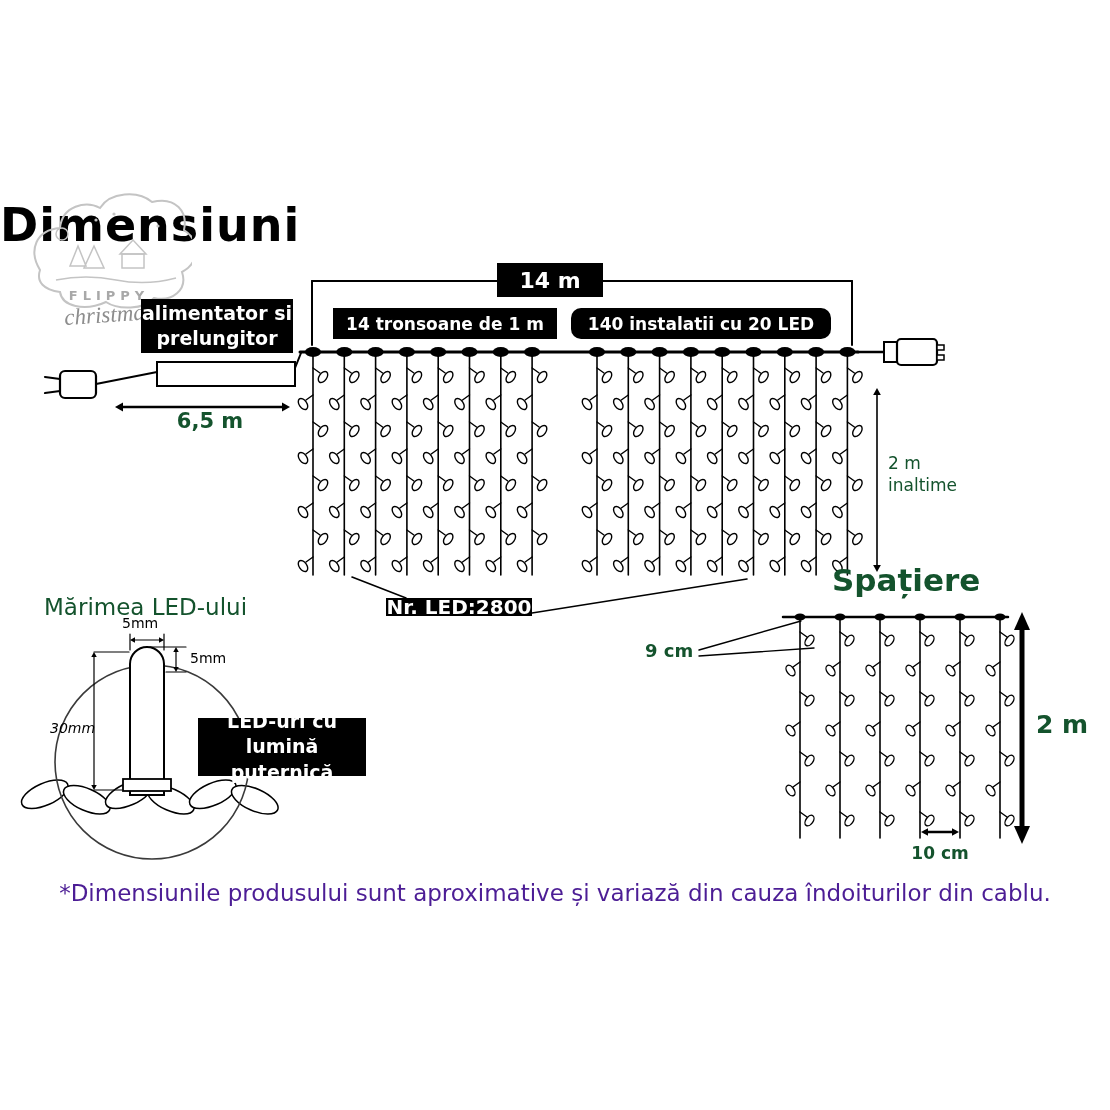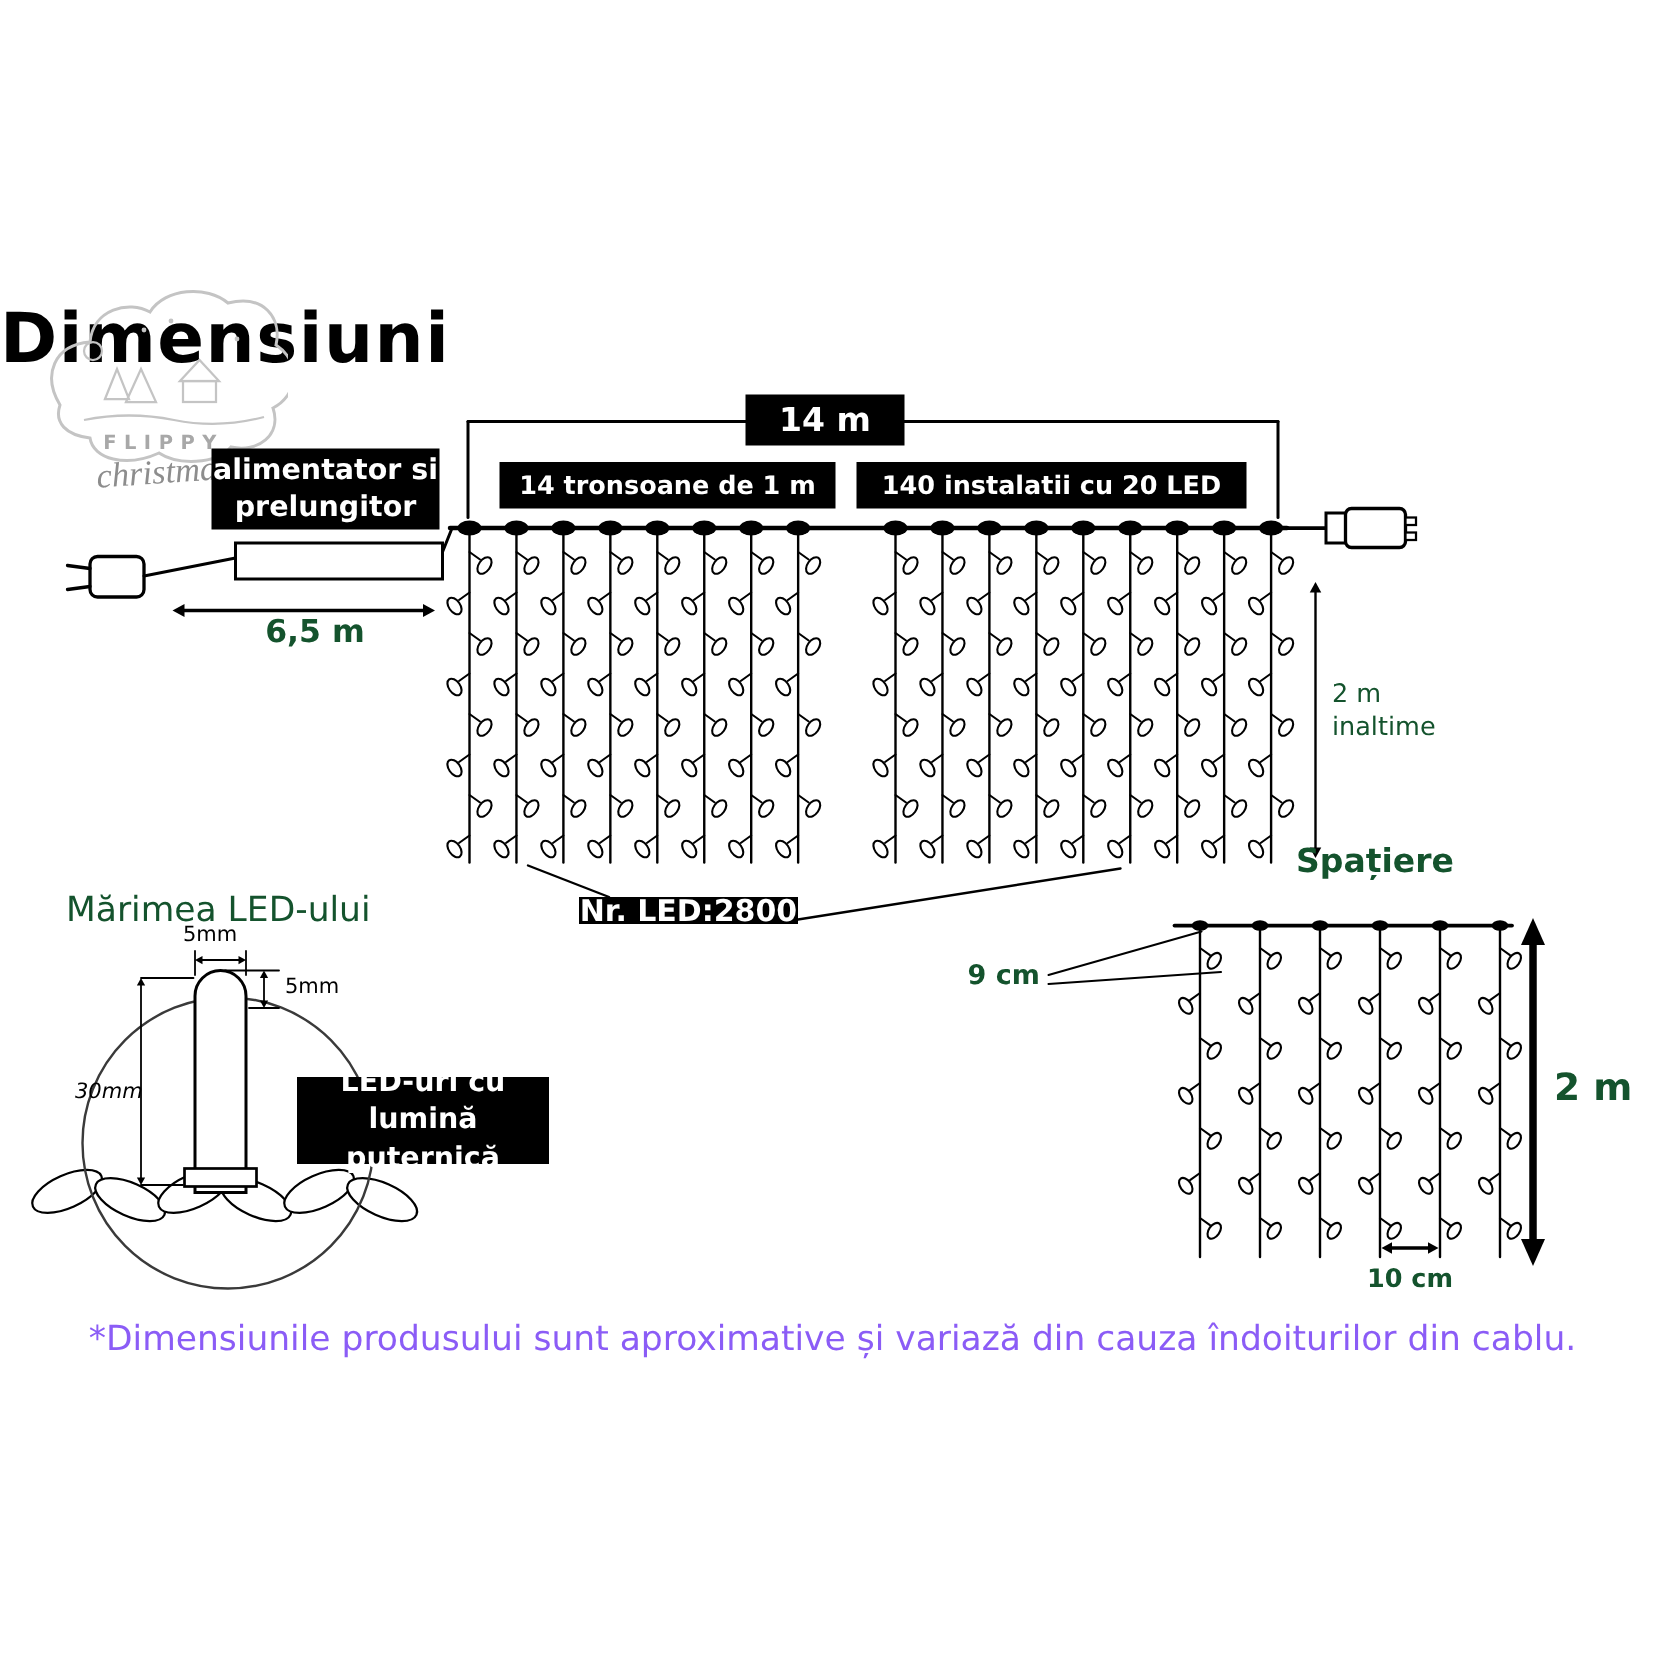--- a/index.html
+++ b/index.html
@@ -6,38 +6,38 @@
   .canvas{position:relative;width:1110px;height:1110px;background:#fff;overflow:hidden;
           font-family:"DejaVu Sans","Liberation Sans",sans-serif;color:#000;}
   #art{position:absolute;left:0;top:0;}
   .title{position:absolute;left:0;top:198px;width:985px;text-align:left;
          font-size:46px;font-weight:700;letter-spacing:1px;}
   .blackbox{position:absolute;background:#000;color:#fff;display:flex;flex-direction:column;
             align-items:center;justify-content:center;font-weight:700;text-align:center;}
   .bb-alimentator{left:141px;top:299px;width:152px;height:54px;font-size:19px;line-height:1.32;}
   .bb-14m{left:497px;top:263px;width:106px;height:34px;font-size:22px;}
   .bb-tronsoane{left:333px;top:308px;width:224px;height:31px;font-size:17px;}
-  .bb-instalatii{left:571px;top:308px;width:260px;height:31px;font-size:17px;}
+  .bb-instalatii{left:571px;top:308px;width:260px;height:31px;font-size:17px;border-radius:10px;}
   .bb-conecteaza{left:953px;top:308px;width:130px;height:88px;font-size:17px;line-height:1.45;}
   .bb-nrled{left:386px;top:598px;width:146px;height:18px;font-size:20px;}
   .bb-ledbox{left:198px;top:718px;width:168px;height:58px;font-size:19px;line-height:1.35;font-weight:600;}
   .lbl{position:absolute;color:#14532d;}
   .lbl-65{left:150px;top:409px;width:120px;text-align:center;font-size:21px;font-weight:700;}
   .lbl-2minaltime{left:888px;top:452px;font-size:17px;font-weight:400;line-height:1.3;}
-  .lbl-spatiere{left:864px;top:562px;font-size:22px;font-weight:600;}
+  .lbl-spatiere{left:832px;top:562px;font-size:31px;font-weight:600;}
   .lbl-9cm{left:645px;top:640px;font-size:18px;font-weight:600;}
   .lbl-2m-big{left:1036px;top:710px;font-size:25px;font-weight:700;}
   .lbl-10cm{left:899px;top:843px;width:82px;text-align:center;font-size:17px;font-weight:700;}
   .lbl-marimea{left:44px;top:594px;font-size:23px;font-weight:500;}
   .dim{position:absolute;font-size:14px;font-weight:400;}
   .dim-5top{left:122px;top:615px;}
   .dim-5side{left:190px;top:650px;}
   .dim-30{left:50px;top:720px;font-style:italic;}
   .footnote{position:absolute;left:0;top:880px;width:1110px;text-align:center;
-            font-size:23px;font-weight:400;color:#8b5cf6;}
+            font-size:23px;font-weight:400;color:#4c1d95;}
   .logo{position:absolute;left:26px;top:186px;width:166px;height:160px;}
   .logo svg{position:absolute;left:0;top:0;}
   .logo-name{position:absolute;left:0;right:0;top:102px;text-align:center;font-size:13px;
              letter-spacing:5px;color:#a8a8a8;font-weight:600;}
   .logo-script{position:absolute;left:0;right:0;top:116px;text-align:center;
                font-family:"Liberation Serif","DejaVu Serif",serif;font-style:italic;
                font-size:23px;color:#8d8d8d;transform:rotate(-4deg);}
 </style>
 </head>
 <body>

